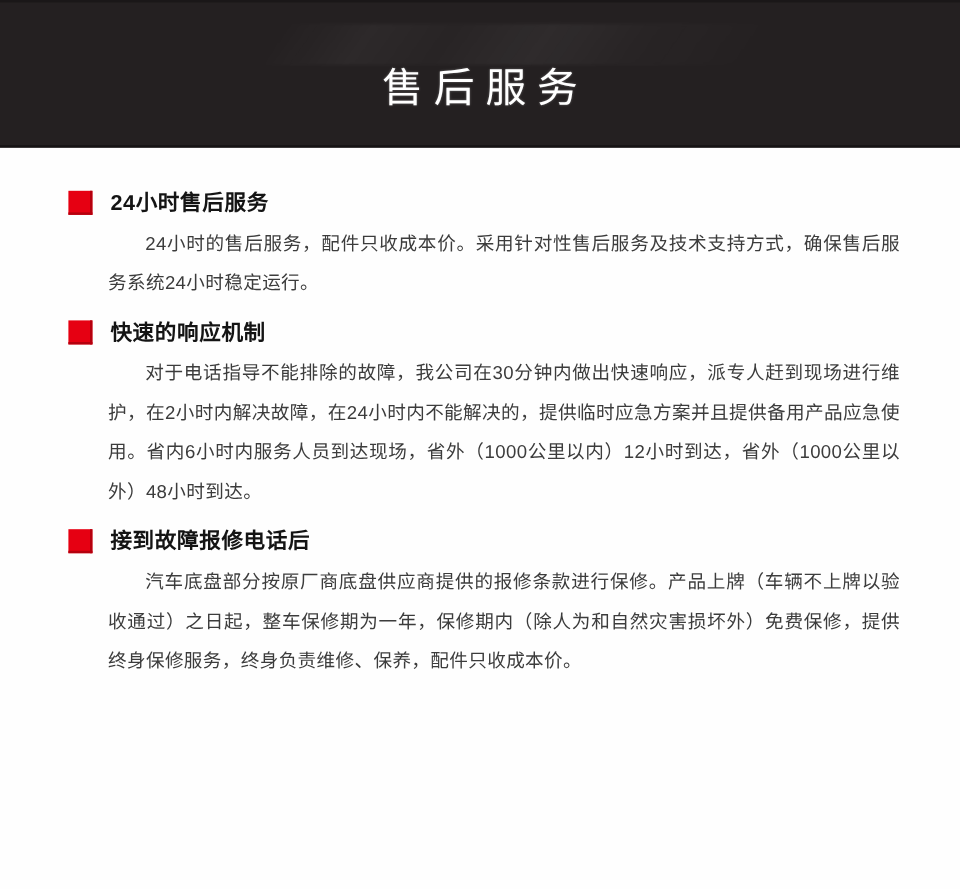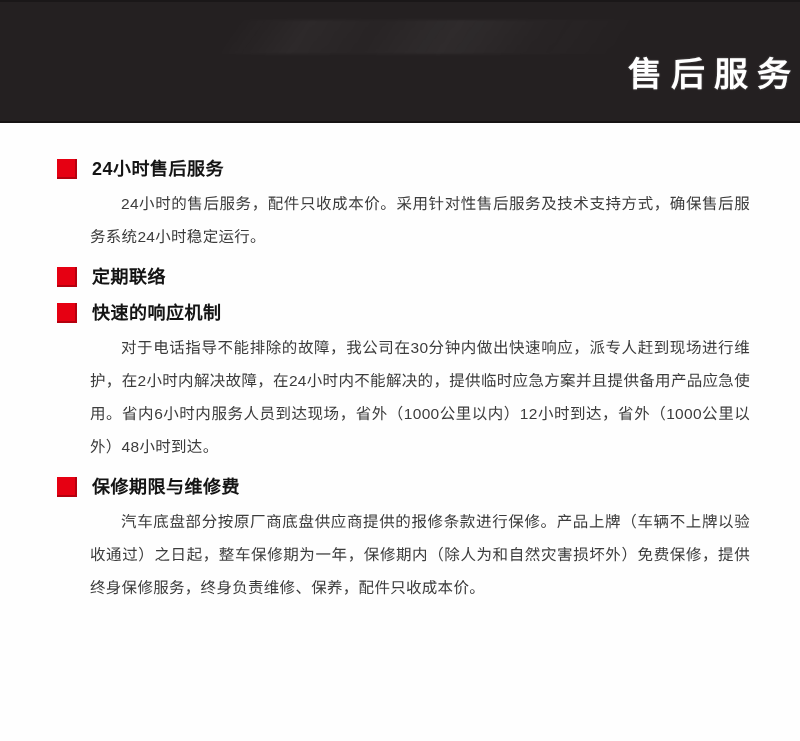--- a/index.html
+++ b/index.html
@@ -40,24 +40,24 @@
       rgba(255,255,255,0.05) 55%,
       rgba(255,255,255,0.02) 75%,
       rgba(255,255,255,0.00) 100%);
     transform: skewX(-28deg);
     filter: blur(1px);
     pointer-events: none;
   }
   .banner h1 {
     margin: 0;
     padding-top: 54px;
-    text-align: right;
+    text-align: center;
     color: #ffffff;
     font-size: 34px;
-    font-weight: bold;
+    font-weight: normal;
     letter-spacing: 9px;
     text-indent: 9px; 
     text-shadow: 0 0 2px rgba(255,255,255,0.35);
     line-height: 1.1;
   }
   
   .content {
     padding: 22px 50px 0 57px;
     box-sizing: border-box;
   }
@@ -111,36 +111,32 @@
 
     <section class="section">
       <div class="section-header">
         <span class="bullet"></span>
         <h2>24小时售后服务</h2>
       </div>
       <p>24小时的售后服务，配件只收成本价。采用针对性售后服务及技术支持方式，确保售后服务系统24小时稳定运行。</p>
     </section>
 
     <section class="section">
-      <div class="section-header">
-        <span class="bullet"></span>
-        <h2>定期联络</h2>
-      </div>
     </section>
 
     <section class="section">
       <div class="section-header">
         <span class="bullet"></span>
         <h2>快速的响应机制</h2>
       </div>
       <p>对于电话指导不能排除的故障，我公司在30分钟内做出快速响应，派专人赶到现场进行维护，在2小时内解决故障，在24小时内不能解决的，提供临时应急方案并且提供备用产品应急使用。省内6小时内服务人员到达现场，省外（1000公里以内）12小时到达，省外（1000公里以外）48小时到达。</p>
     </section>
 
     <section class="section">
       <div class="section-header">
         <span class="bullet"></span>
-        <h2>保修期限与维修费</h2>
+        <h2>接到故障报修电话后</h2>
       </div>
       <p>汽车底盘部分按原厂商底盘供应商提供的报修条款进行保修。产品上牌（车辆不上牌以验收通过）之日起，整车保修期为一年，保修期内（除人为和自然灾害损坏外）免费保修，提供终身保修服务，终身负责维修、保养，配件只收成本价。</p>
     </section>
 
   </main>
 </div>
 
 </body></html>

